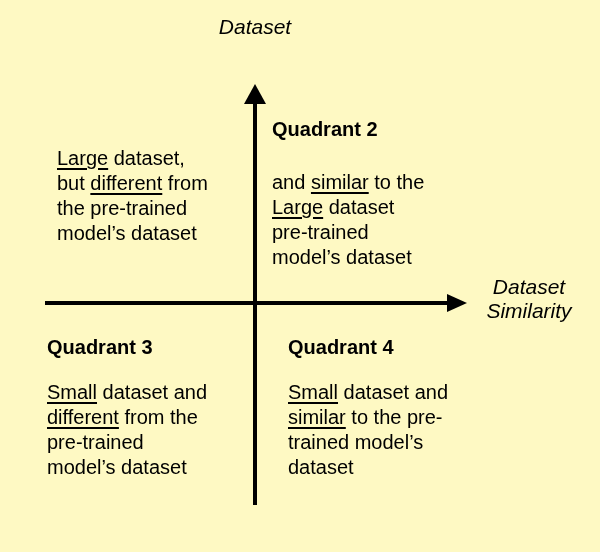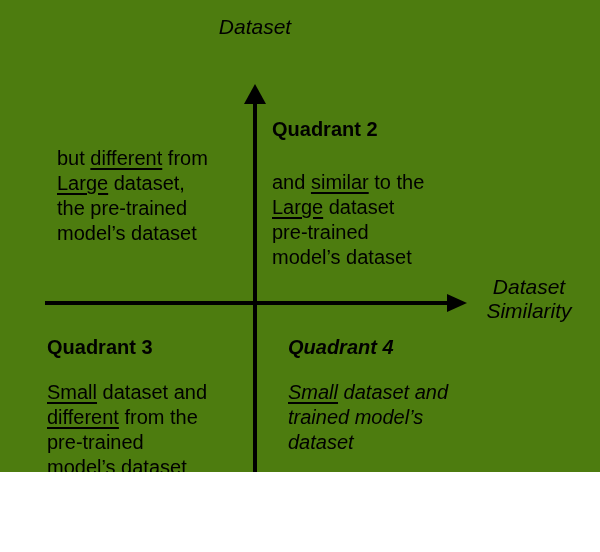--- a/index.html
+++ b/index.html
@@ -3,22 +3,22 @@
 <meta charset="utf-8">
 <style>
   html, body {
     margin: 0;
     padding: 0;
     background: #ffffff;
   }
   .canvas {
     position: relative;
     width: 600px;
-    height: 472px;
-    background: #4d7c0f;
+    height: 552px;
+    background: #fef9c3;
     font-family: "Liberation Sans", sans-serif;
     color: #000000;
     overflow: hidden;
   }
   
   .v-axis-line {
     position: absolute;
     left: 253px;
     top: 100px;
     width: 4px;
@@ -81,21 +81,21 @@
     font-size: 20px;
     line-height: 24px;
   }
   .quad-body {
     font-size: 20px;
     line-height: 25px;
   }
   .q1 { left: 57px;  top: 117px; }
   .q2 { left: 272px; top: 117px; }
   .q3 { left: 47px;  top: 335px; }
-  .q4 { left: 288px; top: 335px; font-style: italic; }
+  .q4 { left: 288px; top: 335px; }
   .q1 .quad-body, .q2 .quad-body { margin-top: 29px; }
   .q3 .quad-body, .q4 .quad-body { margin-top: 21px; }
   .qline { white-space: nowrap; }
   .u {
     text-decoration: underline;
     text-decoration-thickness: 2px;
     text-underline-offset: 3px;
   }
 </style>
 </head>
@@ -111,22 +111,22 @@
 
   <div class="h-axis-line"></div>
   <div class="h-axis-arrow"></div>
   <div class="axis-label x-axis-label">
     <div>Dataset</div>
     <div>Similarity</div>
   </div>
 
   <div class="quad q1">
     <div class="quad-body">
+        <div class="qline"><span class="u">Large</span><span> dataset,</span></div>
         <div class="qline"><span>but </span><span class="u">different</span><span> from</span></div>
-        <div class="qline"><span class="u">Large</span><span> dataset,</span></div>
         <div class="qline"><span>the pre-trained</span></div>
         <div class="qline"><span>model’s dataset</span></div>
       </div>
   </div>
 
   <div class="quad q2">
     <div class="quad-title">Quadrant 2</div>
     <div class="quad-body">
         <div class="qline"><span>and </span><span class="u">similar</span><span> to the</span></div>
         <div class="qline"><span class="u">Large</span><span> dataset</span></div>
@@ -142,18 +142,19 @@
         <div class="qline"><span class="u">different</span><span> from the</span></div>
         <div class="qline"><span>pre-trained</span></div>
         <div class="qline"><span>model’s dataset</span></div>
       </div>
   </div>
 
   <div class="quad q4">
     <div class="quad-title">Quadrant 4</div>
     <div class="quad-body">
         <div class="qline"><span class="u">Small</span><span> dataset and</span></div>
+        <div class="qline"><span class="u">similar</span><span> to the pre-</span></div>
         <div class="qline"><span>trained model’s</span></div>
         <div class="qline"><span>dataset</span></div>
       </div>
   </div>
 
 </div>
 
 </body></html>

